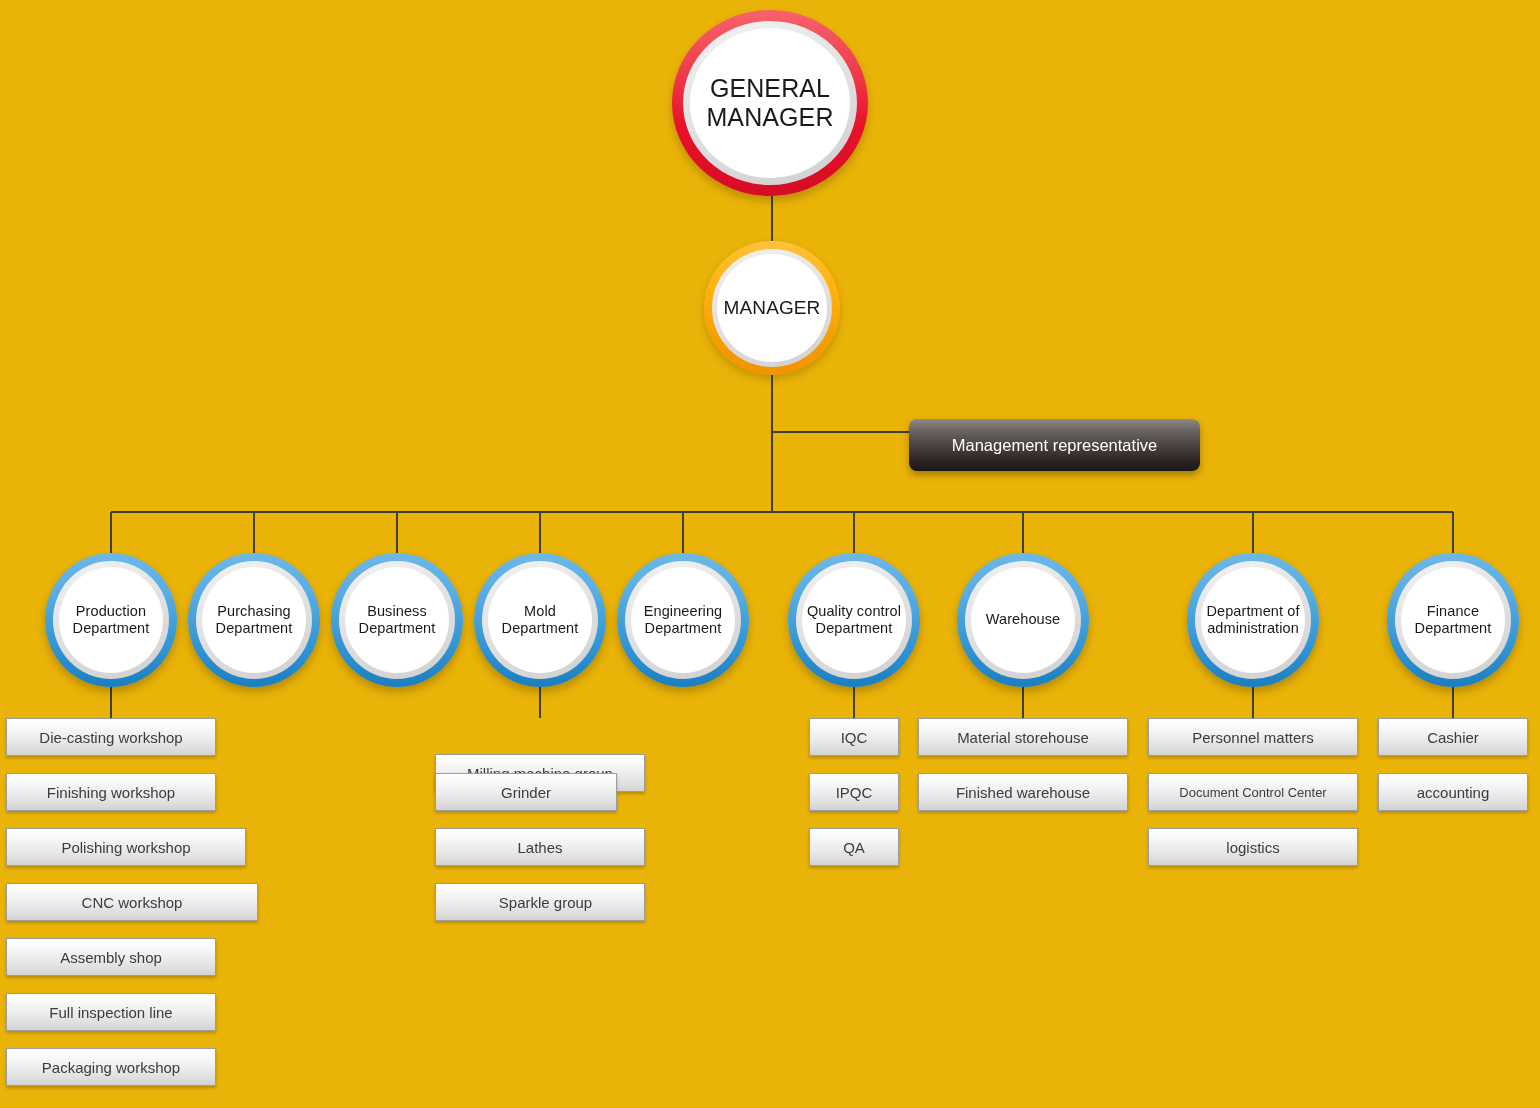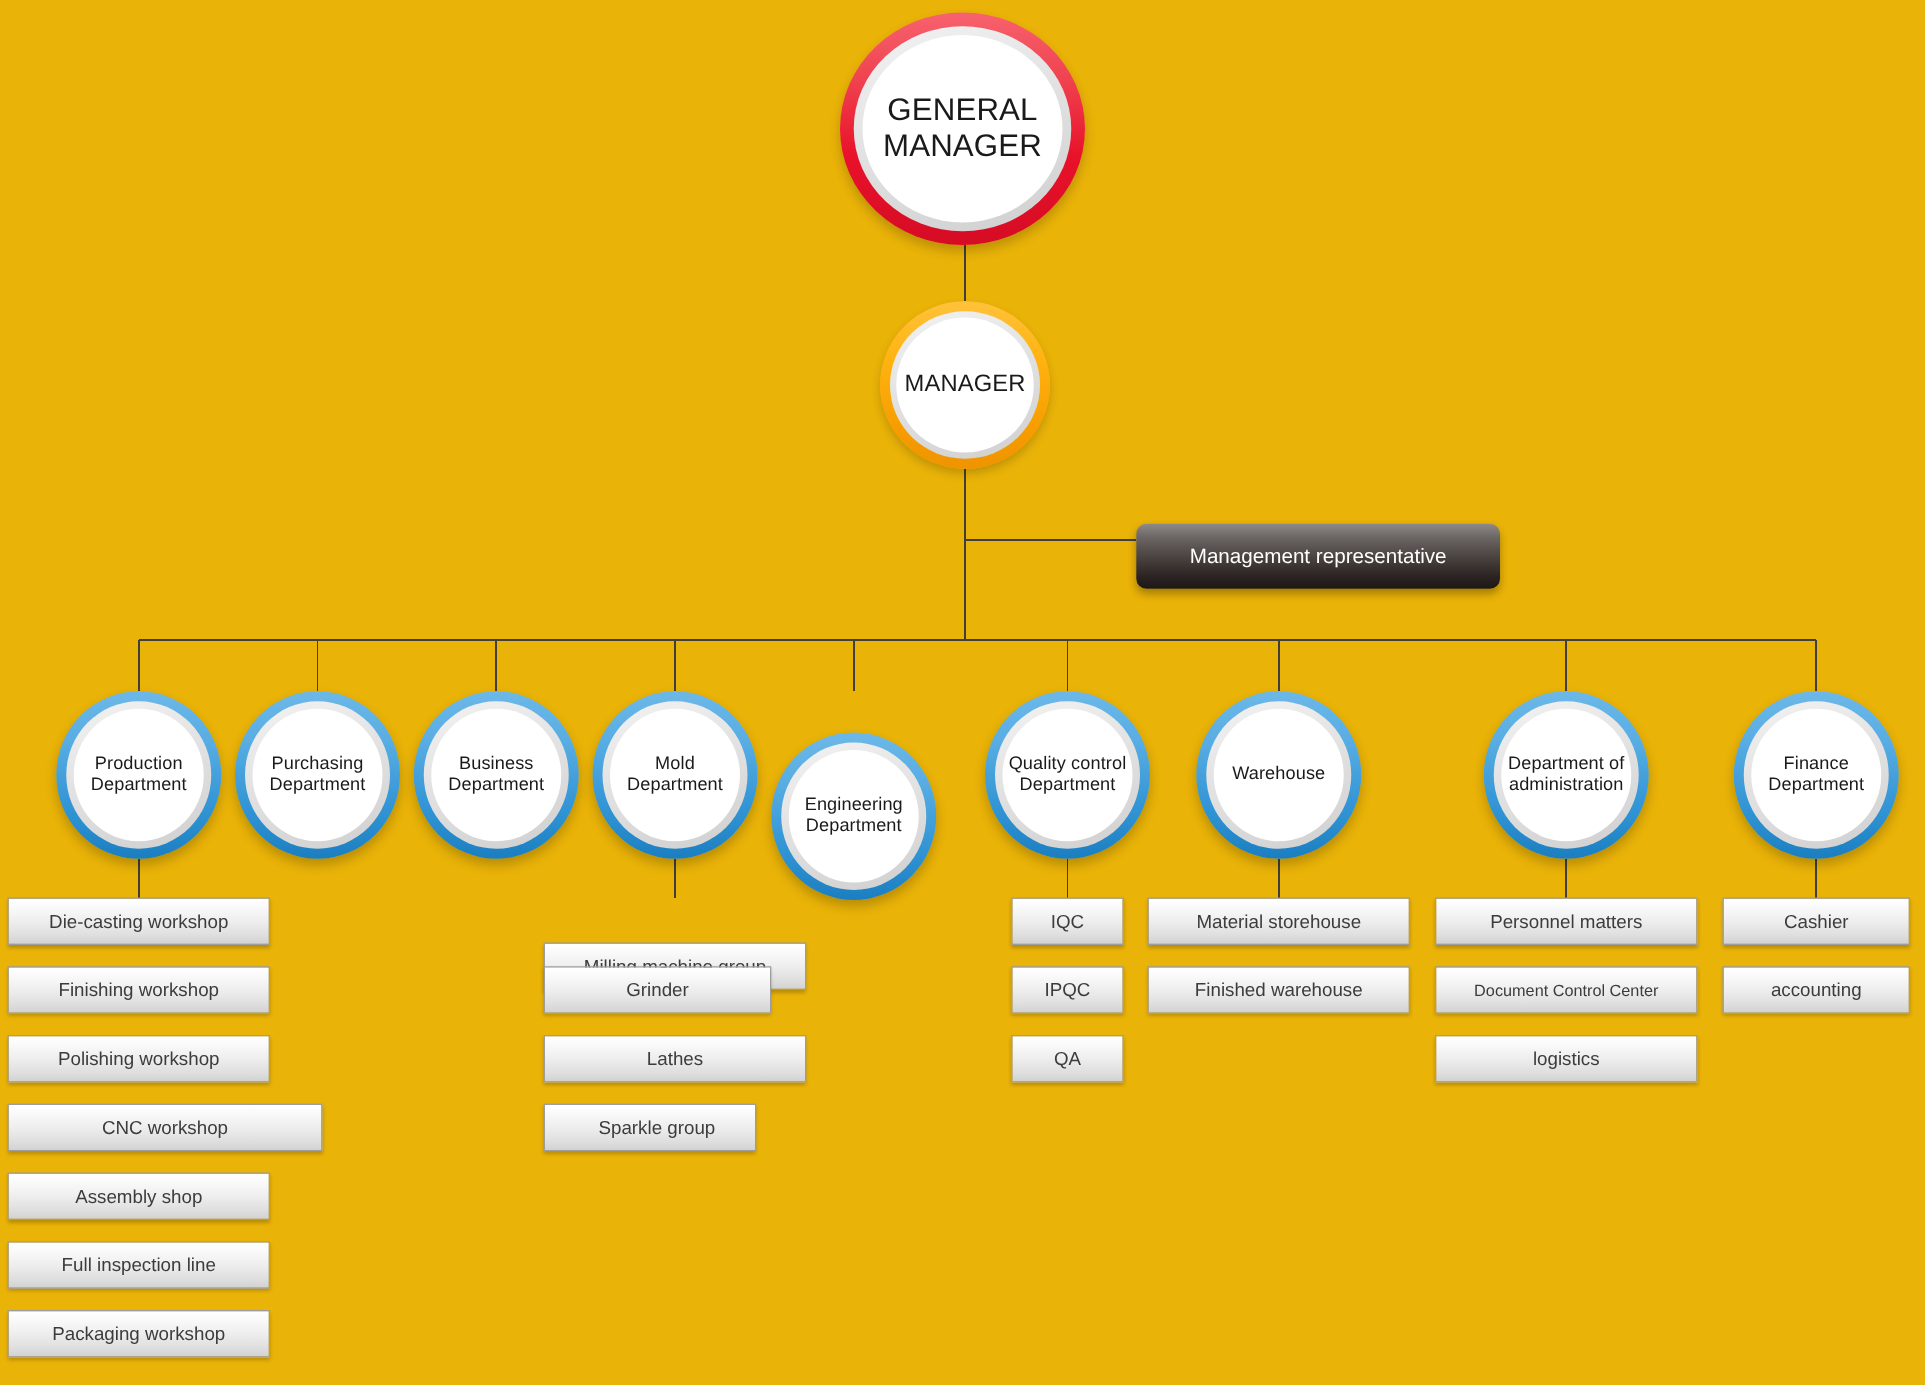--- a/index.html
+++ b/index.html
@@ -211,21 +211,21 @@
   </div>
 
   <div class="circle-node dept" style="left:474px; top:553px;">
     <div class="ring-outer"></div>
     <div class="ring-shadow"></div>
     <div class="ring-inner"></div>
     <div class="node-label">Mold
 Department</div>
   </div>
 
-  <div class="circle-node dept" style="left:617px; top:586px;">
+  <div class="circle-node dept" style="left:617px; top:553px;">
     <div class="ring-outer"></div>
     <div class="ring-shadow"></div>
     <div class="ring-inner"></div>
     <div class="node-label">Engineering
 Department</div>
   </div>
 
   <div class="circle-node dept" style="left:788px; top:553px;">
     <div class="ring-outer"></div>
     <div class="ring-shadow"></div>
@@ -256,21 +256,21 @@
     <div class="node-label">Finance
 Department</div>
   </div>
 
   <div class="subbox" style="left:6px; top:718px;  width:210px;">
     <span>Die-casting workshop</span>
   </div>
   <div class="subbox" style="left:6px; top:773px;  width:210px;">
     <span>Finishing workshop</span>
   </div>
-  <div class="subbox" style="left:6px; top:828px;  width:210px;">
+  <div class="subbox" style="left:6px; top:828px;  width:240px;">
     <span>Polishing workshop</span>
   </div>
   <div class="subbox" style="left:6px; top:883px;  width:252px;">
     <span>CNC workshop</span>
   </div>
   <div class="subbox" style="left:6px; top:938px;  width:210px;">
     <span>Assembly shop</span>
   </div>
   <div class="subbox" style="left:6px; top:993px;  width:210px;">
     <span>Full inspection line</span>
@@ -281,21 +281,21 @@
 
   <div class="subbox" style="left:435px; top:718px; width:210px;margin-top:36px;">
     <span>Milling machine group</span>
   </div>
   <div class="subbox" style="left:435px; top:773px; width:182px;">
     <span>Grinder</span>
   </div>
   <div class="subbox" style="left:435px; top:828px; width:210px;">
     <span>Lathes</span>
   </div>
-  <div class="subbox" style="left:435px; top:883px; width:170px;padding-left:11px;">
+  <div class="subbox" style="left:435px; top:883px; width:210px;padding-left:11px;">
     <span>Sparkle group</span>
   </div>
 
   <div class="subbox" style="left:809px; top:718px; width:90px;">
     <span>IQC</span>
   </div>
   <div class="subbox" style="left:809px; top:773px; width:90px;">
     <span>IPQC</span>
   </div>
   <div class="subbox" style="left:809px; top:828px; width:90px;">

